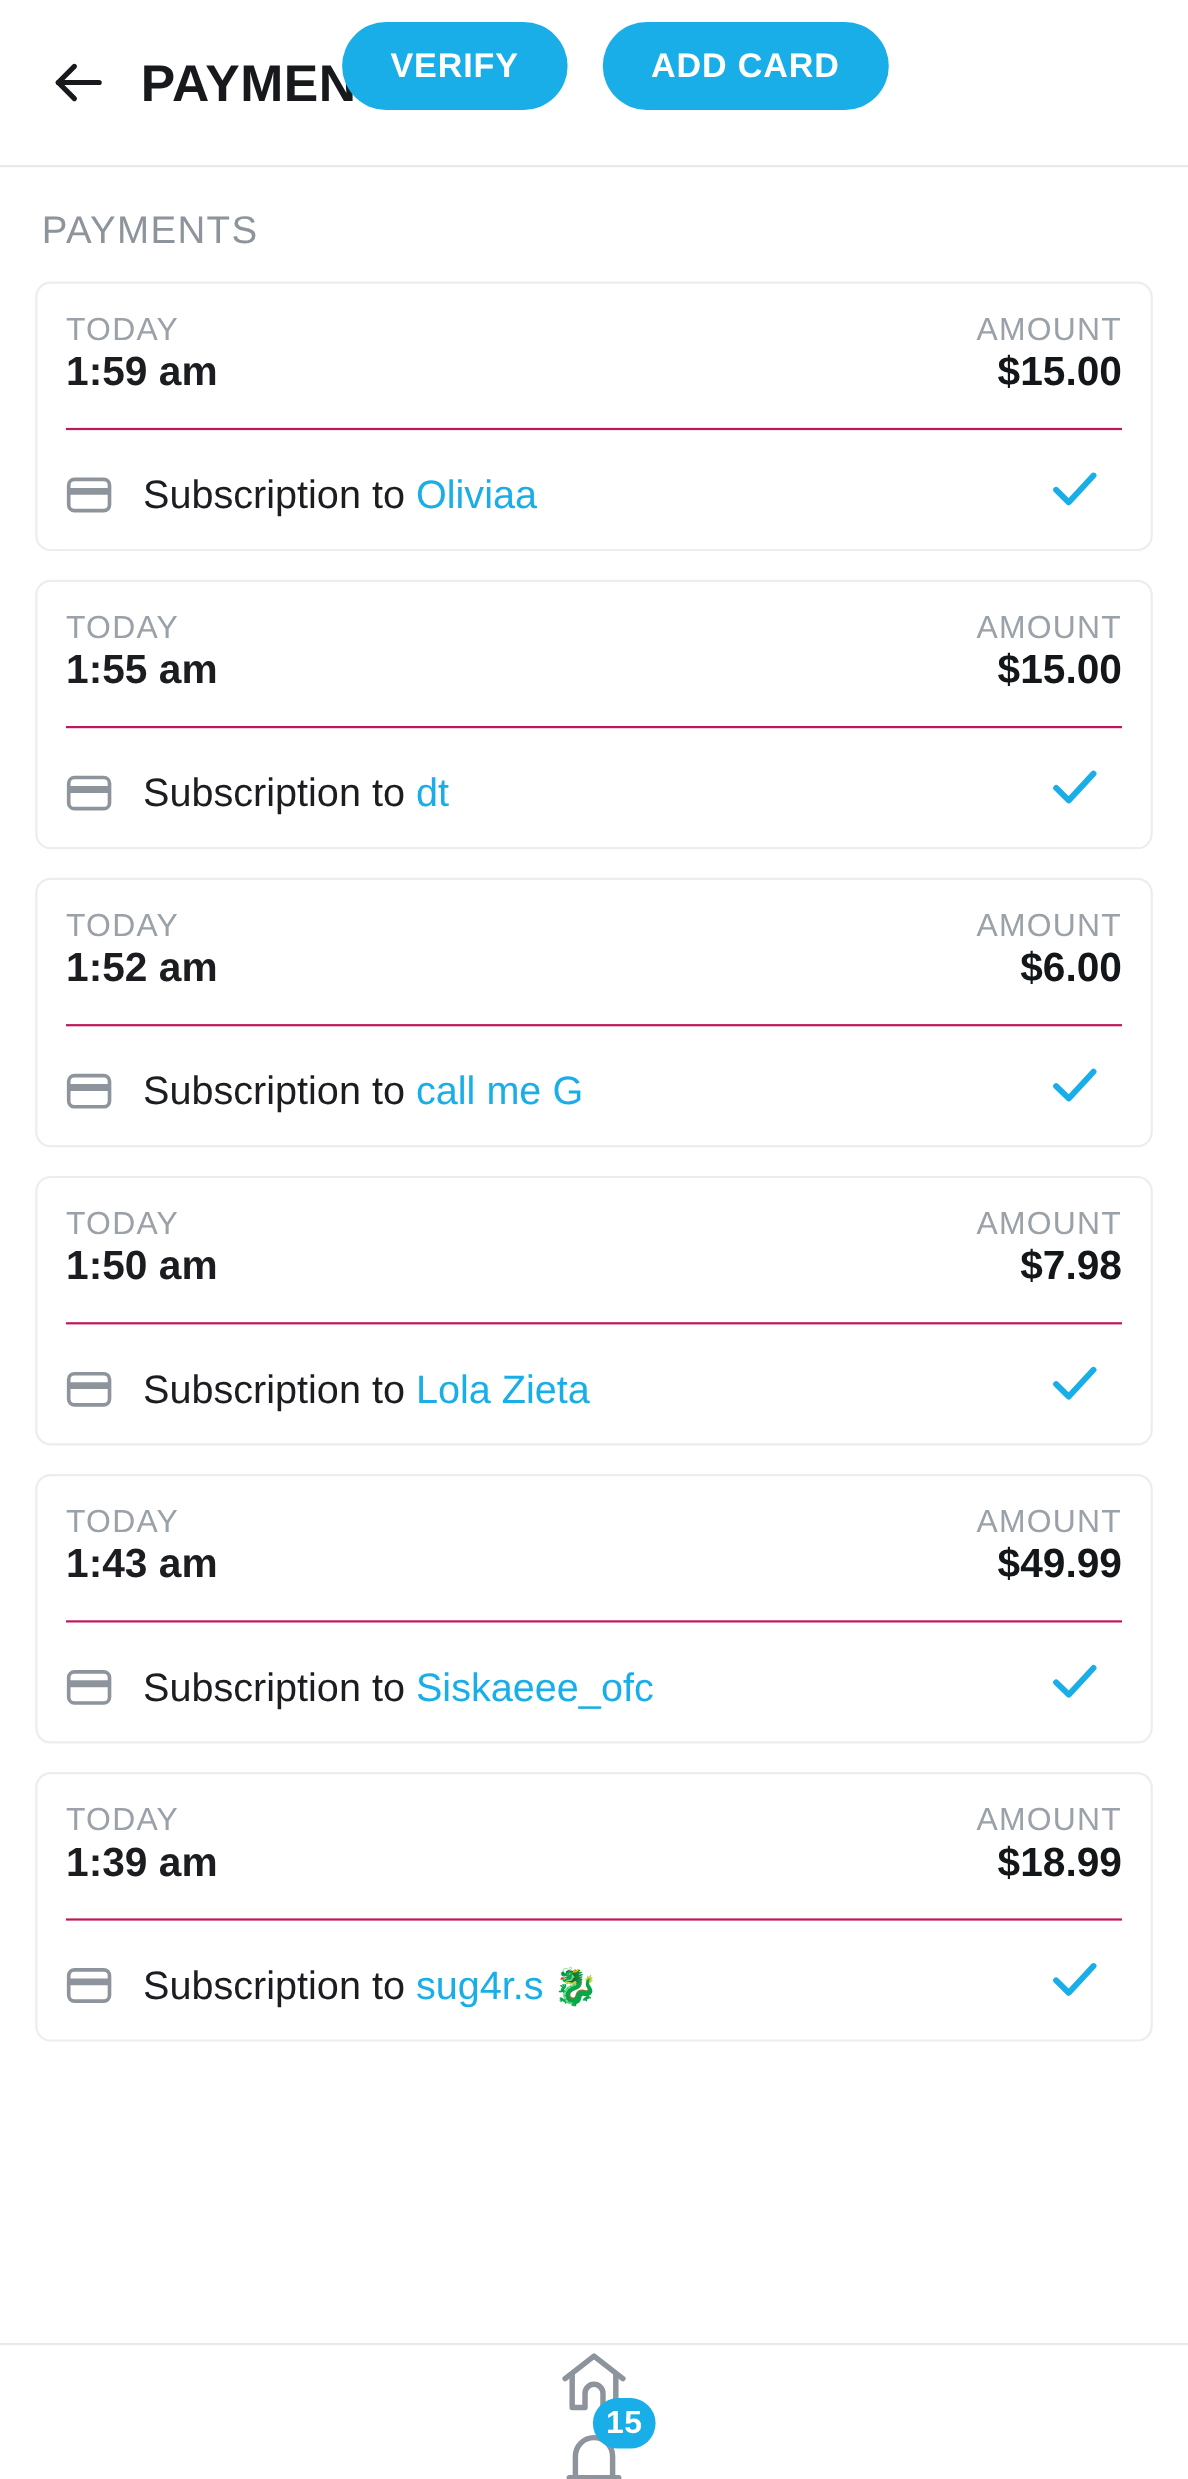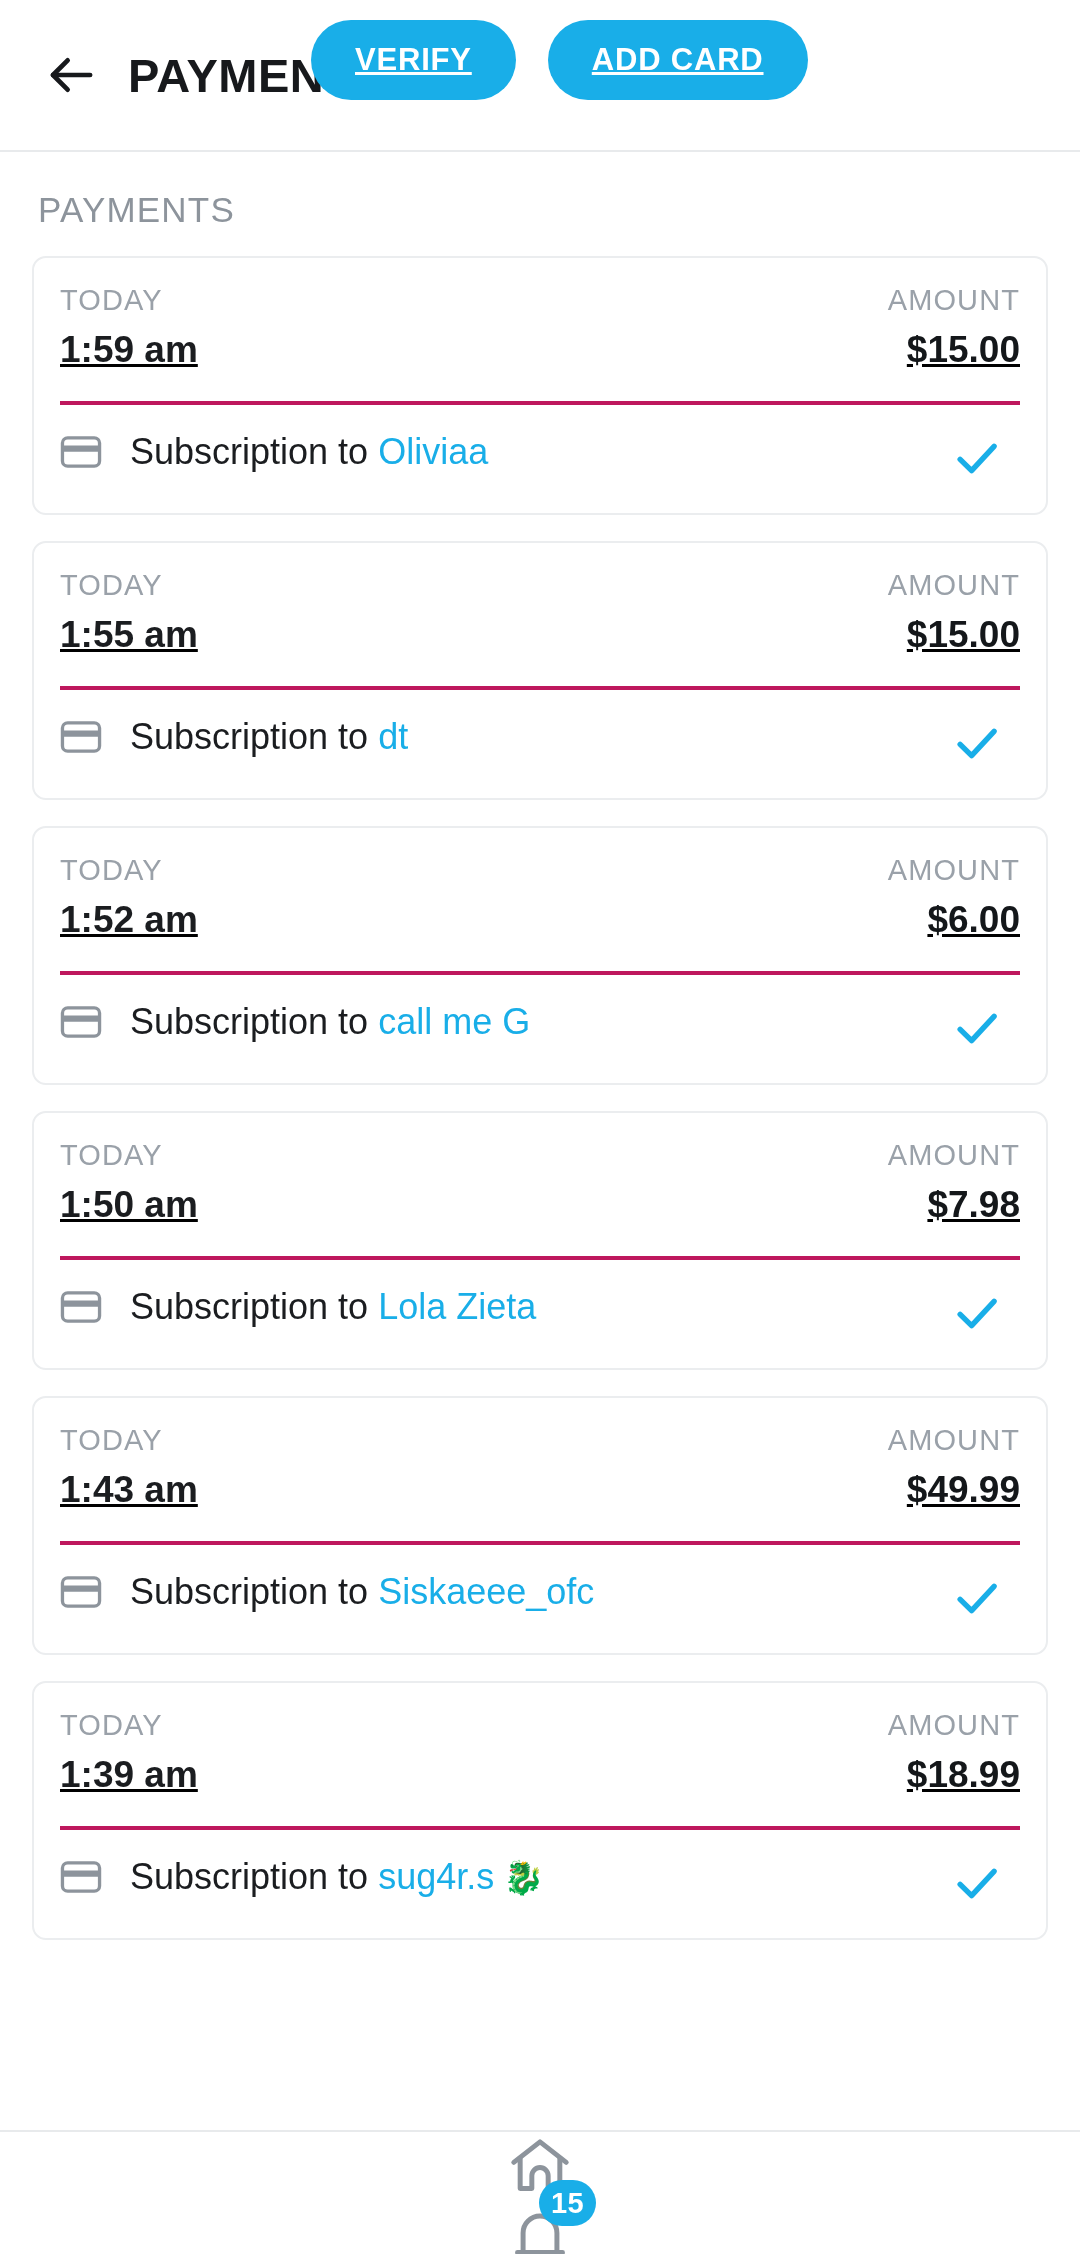--- a/index.html
+++ b/index.html
@@ -65,21 +65,20 @@
     border: none;
     border-radius: 80px;
     height: 80px;
     padding: 0 44px;
     font-family: "Liberation Sans", sans-serif;
     font-size: 31px;
     font-weight: 700;
     letter-spacing: 0.8px;
     white-space: nowrap;
     cursor: pointer;
-    text-decoration: underline;
   }
 
   
   .body {
     flex: 1 1 auto;
     overflow: hidden;
     background: #ffffff;
     padding: 0 32px;
   }
   .section-title {
@@ -111,26 +110,26 @@
   .val-time {
     color: #1b1d20;
     font-size: 37px;
     font-weight: 700;
   }
   .val-amt {
     color: #14171a;
     font-size: 37px;
     font-weight: 700;
   }
-  .row-vals { margin-top: 12px; padding-bottom: 26px; text-decoration: underline; }
+  .row-vals { margin-top: 0; padding-bottom: 26px; }
 
   .card-bottom {
-    border-top: 4px solid #be185d;
-    display: flex;
-    align-items: flex-start;
+    border-top: 2px solid #be185d;
+    display: flex;
+    align-items: flex-end;
     padding: 26px 0 28px 0;
   }
   .cc-icon {
     width: 42px;
     height: 42px;
     flex: 0 0 auto;
     margin-right: 28px;
     display: flex;
     align-items: center;
   }

